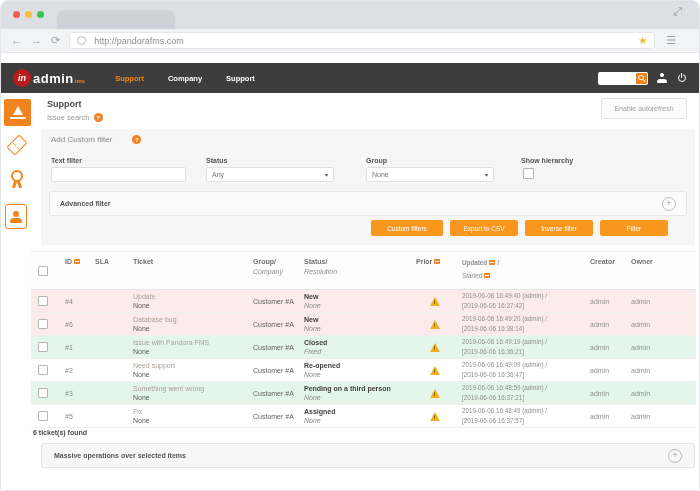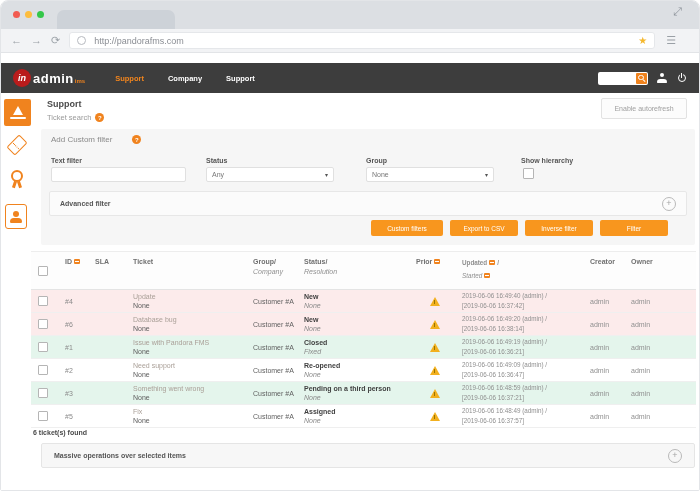--- a/index.html
+++ b/index.html
@@ -201,21 +201,21 @@
         <span class="medal-leg leg1"></span>
         <span class="medal-leg leg2"></span>
       </div>
       <div class="person-box">
         <span class="person-ic"></span>
       </div>
     </div>
 
     <div class="page-title">Support</div>
     <div class="page-sub">
-      <span>Ticket search</span>
+      <span>Issue search</span>
       <span class="qbadge">?</span>
     </div>
     <div class="autorefresh">Enable autorefresh</div>
 
     <div class="filter-card">
       <div class="fc-title">
         <span>Add Custom filter</span>
         <span class="qbadge">?</span>
       </div>
       <span class="flabel" style="left:10px">Text filter</span>

